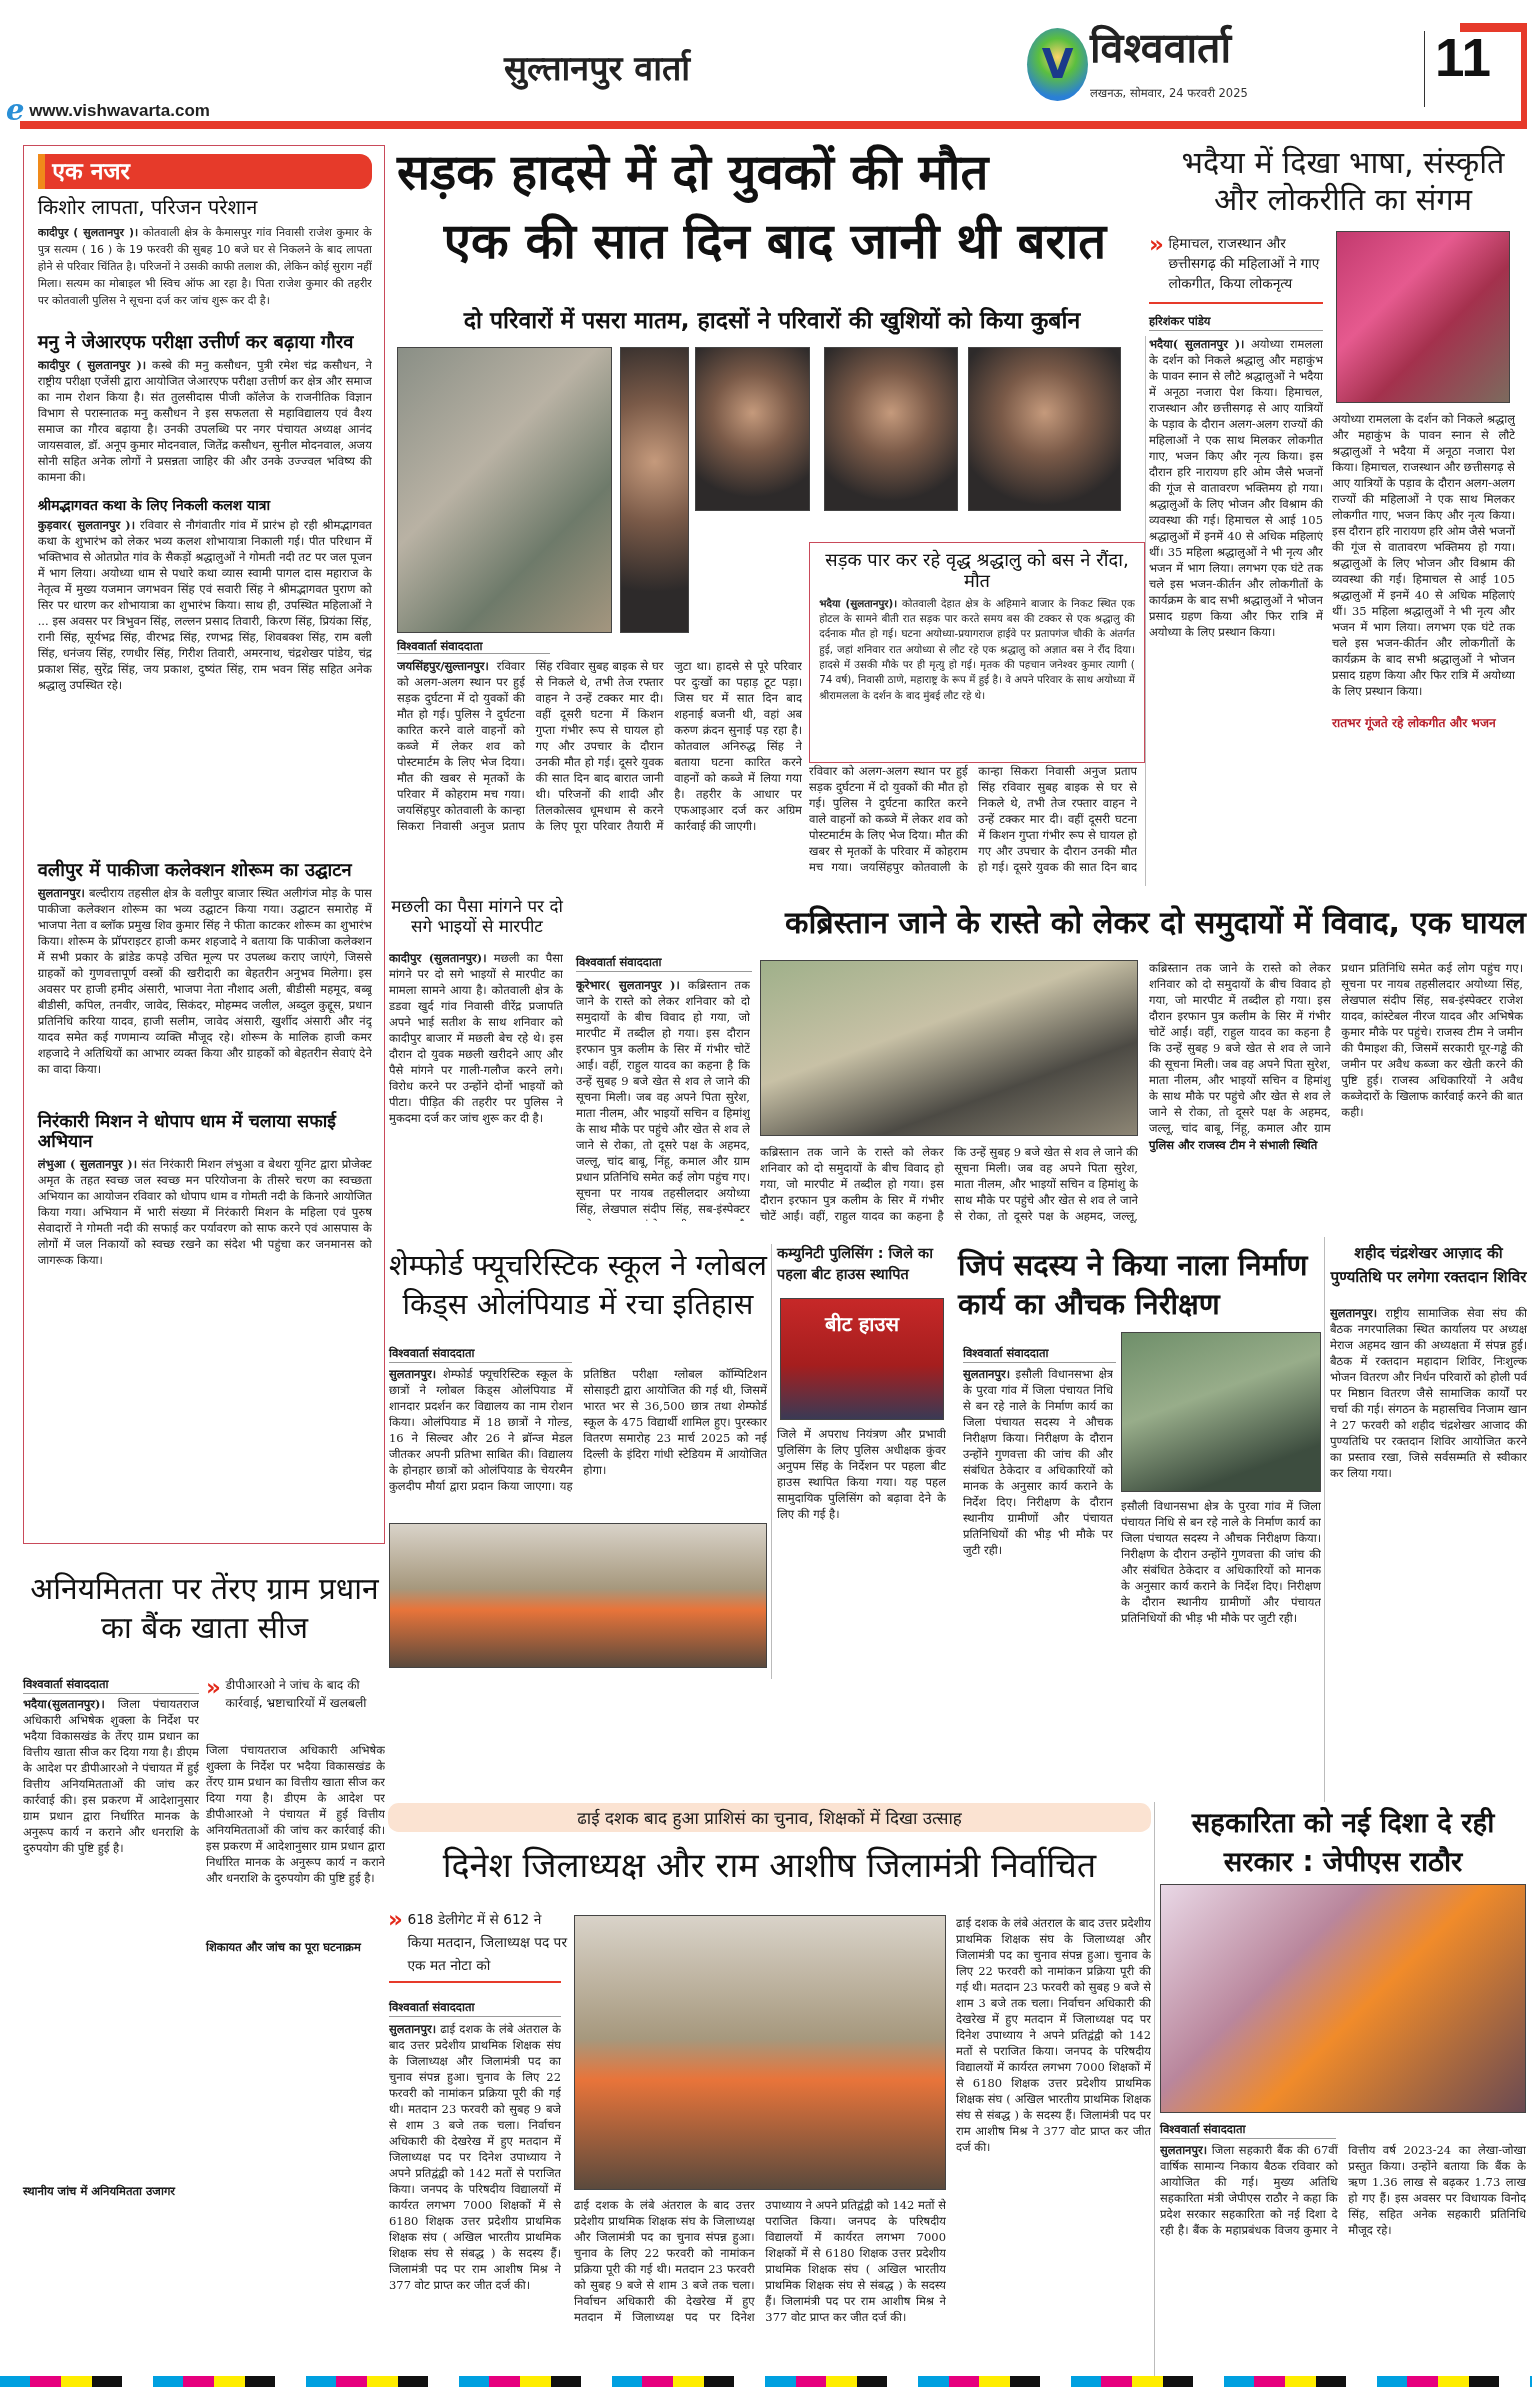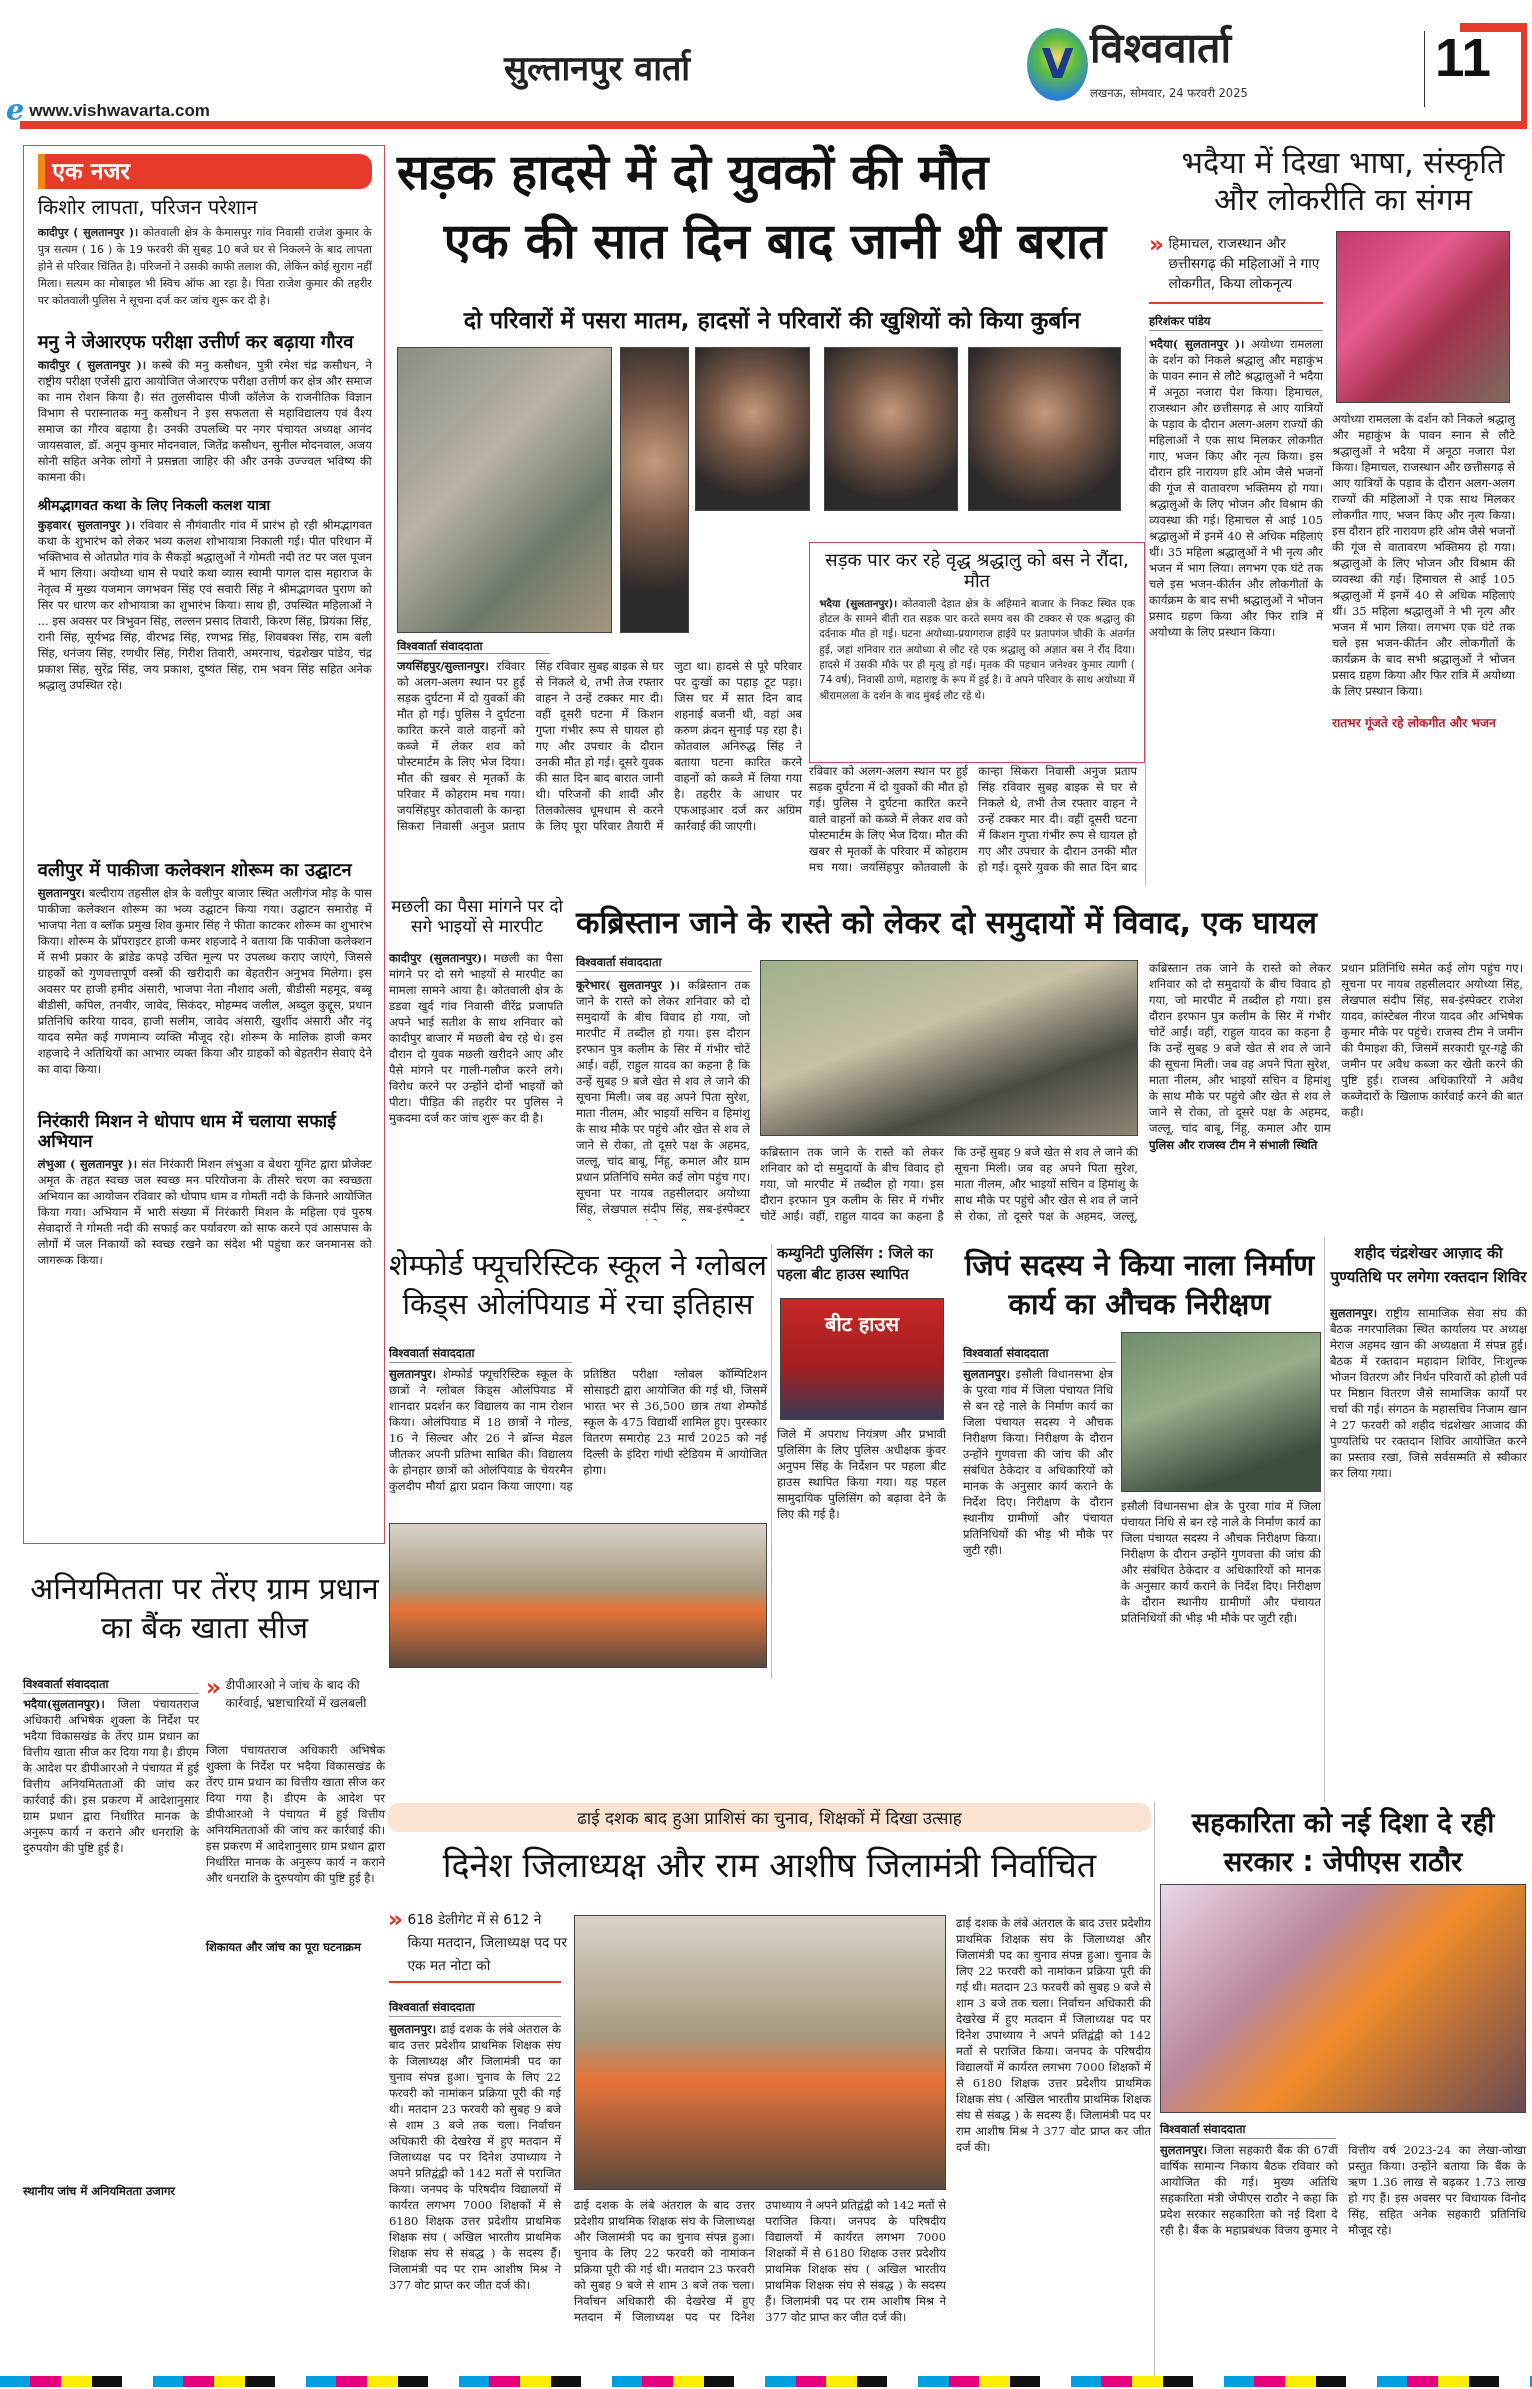--- a/index.html
+++ b/index.html
@@ -106,21 +106,21 @@
   <div class="abs txt" style="left:1332px;top:411px;width:183px;height:427px;"><span>अयोध्या रामलला के दर्शन को निकले श्रद्धालु और महाकुंभ के पावन स्नान से लौटे श्रद्धालुओं ने भदैया में अनूठा नजारा पेश किया। हिमाचल, राजस्थान और छत्तीसगढ़ से आए यात्रियों के पड़ाव के दौरान अलग-अलग राज्यों की महिलाओं ने एक साथ मिलकर लोकगीत गाए, भजन किए और नृत्य किया। इस दौरान हरि नारायण हरि ओम जैसे भजनों की गूंज से वातावरण भक्तिमय हो गया। श्रद्धालुओं के लिए भोजन और विश्राम की व्यवस्था की गई। हिमाचल से आई 105 श्रद्धालुओं में इनमें 40 से अधिक महिलाएं थीं। 35 महिला श्रद्धालुओं ने भी नृत्य और भजन में भाग लिया। लगभग एक घंटे तक चले इस भजन-कीर्तन और लोकगीतों के कार्यक्रम के बाद सभी श्रद्धालुओं ने भोजन प्रसाद ग्रहण किया और फिर रात्रि में अयोध्या के लिए प्रस्थान किया।</span></div>
   <div class="abs" style="left:1332px;top:714px;width:183px;font-weight:bold;font-size:12.2px;color:#b81e2a;">रातभर गूंजते रहे लोकगीत और भजन</div>
 </section>
 
 <section>
   <h3 class="abs hl" style="left:389px;top:897px;width:176px;font-size:17px;font-weight:normal;text-align:center;">मछली का पैसा मांगने पर दो सगे भाइयों से मारपीट</h3>
   <div class="abs txt" style="left:389px;top:950px;width:174px;height:275px;"><span class="dateline">कादीपुर (सुलतानपुर)।</span> <span>मछली का पैसा मांगने पर दो सगे भाइयों से मारपीट का मामला सामने आया है। कोतवाली क्षेत्र के डडवा खुर्द गांव निवासी वीरेंद्र प्रजापति अपने भाई सतीश के साथ शनिवार को कादीपुर बाजार में मछली बेच रहे थे। इस दौरान दो युवक मछली खरीदने आए और पैसे मांगने पर गाली-गलौज करने लगे। विरोध करने पर उन्होंने दोनों भाइयों को पीटा। पीड़ित की तहरीर पर पुलिस ने मुकदमा दर्ज कर जांच शुरू कर दी है।</span></div>
 </section>
 
 <section>
-  <h2 class="abs hl" style="left:576px;top:905px;width:950px;font-size:30.5px;text-align:left;">कब्रिस्तान जाने के रास्ते को लेकर दो समुदायों में विवाद, एक घायल</h2>
+  <h2 class="abs hl" style="left:576px;top:905px;width:950px;font-size:30.5px;text-align:right;">कब्रिस्तान जाने के रास्ते को लेकर दो समुदायों में विवाद, एक घायल</h2>
   <div class="abs byline" style="left:576px;top:954px;width:176px;">विश्ववार्ता संवाददाता</div>
   <div class="abs txt" style="left:576px;top:977px;width:174px;height:244px;"><span class="dateline">कूरेभार( सुलतानपुर )।</span> <span>कब्रिस्तान तक जाने के रास्ते को लेकर शनिवार को दो समुदायों के बीच विवाद हो गया, जो मारपीट में तब्दील हो गया। इस दौरान इरफान पुत्र कलीम के सिर में गंभीर चोटें आईं। वहीं, राहुल यादव का कहना है कि उन्हें सुबह 9 बजे खेत से शव ले जाने की सूचना मिली। जब वह अपने पिता सुरेश, माता नीलम, और भाइयों सचिन व हिमांशु के साथ मौके पर पहुंचे और खेत से शव ले जाने से रोका, तो दूसरे पक्ष के अहमद, जल्लू, चांद बाबू, निंहू, कमाल और ग्राम प्रधान प्रतिनिधि समेत कई लोग पहुंच गए। सूचना पर नायब तहसीलदार अयोध्या सिंह, लेखपाल संदीप सिंह, सब-इंस्पेक्टर राजेश यादव, कांस्टेबल नीरज यादव और अभिषेक कुमार मौके पर पहुंचे। राजस्व टीम ने जमीन की पैमाइश की, जिसमें सरकारी घूर-गड्ढे की जमीन पर अवैध कब्जा कर खेती करने की पुष्टि हुई। राजस्व अधिकारियों ने अवैध कब्जेदारों के खिलाफ कार्रवाई करने की बात कही।</span></div>
   <div class="abs photo field" style="left:760px;top:960px;width:378px;height:176px;"></div>
   <div class="abs txt" style="left:760px;top:1144px;width:378px;height:80px;column-count:2;column-gap:10.7px;"><span>कब्रिस्तान तक जाने के रास्ते को लेकर शनिवार को दो समुदायों के बीच विवाद हो गया, जो मारपीट में तब्दील हो गया। इस दौरान इरफान पुत्र कलीम के सिर में गंभीर चोटें आईं। वहीं, राहुल यादव का कहना है कि उन्हें सुबह 9 बजे खेत से शव ले जाने की सूचना मिली। जब वह अपने पिता सुरेश, माता नीलम, और भाइयों सचिन व हिमांशु के साथ मौके पर पहुंचे और खेत से शव ले जाने से रोका, तो दूसरे पक्ष के अहमद, जल्लू, चांद बाबू, निंहू, कमाल और ग्राम प्रधान प्रतिनिधि समेत कई लोग पहुंच गए। सूचना पर नायब तहसीलदार अयोध्या सिंह, लेखपाल संदीप सिंह, सब-इंस्पेक्टर राजेश यादव, कांस्टेबल नीरज यादव और अभिषेक कुमार मौके पर पहुंचे। राजस्व टीम ने जमीन की पैमाइश की, जिसमें सरकारी घूर-गड्ढे की जमीन पर अवैध कब्जा कर खेती करने की पुष्टि हुई। राजस्व अधिकारियों ने अवैध कब्जेदारों के खिलाफ कार्रवाई करने की बात कही।</span></div>
   <div class="abs txt" style="left:1149px;top:960px;width:374px;height:260px;column-count:2;column-gap:10.7px;"><span>कब्रिस्तान तक जाने के रास्ते को लेकर शनिवार को दो समुदायों के बीच विवाद हो गया, जो मारपीट में तब्दील हो गया। इस दौरान इरफान पुत्र कलीम के सिर में गंभीर चोटें आईं। वहीं, राहुल यादव का कहना है कि उन्हें सुबह 9 बजे खेत से शव ले जाने की सूचना मिली। जब वह अपने पिता सुरेश, माता नीलम, और भाइयों सचिन व हिमांशु के साथ मौके पर पहुंचे और खेत से शव ले जाने से रोका, तो दूसरे पक्ष के अहमद, जल्लू, चांद बाबू, निंहू, कमाल और ग्राम प्रधान प्रतिनिधि समेत कई लोग पहुंच गए। सूचना पर नायब तहसीलदार अयोध्या सिंह, लेखपाल संदीप सिंह, सब-इंस्पेक्टर राजेश यादव, कांस्टेबल नीरज यादव और अभिषेक कुमार मौके पर पहुंचे। राजस्व टीम ने जमीन की पैमाइश की, जिसमें सरकारी घूर-गड्ढे की जमीन पर अवैध कब्जा कर खेती करने की पुष्टि हुई। राजस्व अधिकारियों ने अवैध कब्जेदारों के खिलाफ कार्रवाई करने की बात कही।</span></div>
   <div class="abs" style="left:1149px;top:1137px;width:176px;font-weight:bold;font-size:11.5px;">पुलिस और राजस्व टीम ने संभाली स्थिति</div>
 </section>
 
 <section>
   <h2 class="abs hl" style="left:389px;top:1246px;width:378px;font-size:29px;font-weight:normal;text-align:center;line-height:1.35;">शेम्फोर्ड फ्यूचरिस्टिक स्कूल ने ग्लोबल किड्स ओलंपियाड में रचा इतिहास</h2>
@@ -131,21 +131,21 @@
 
 <section>
   <h3 class="abs" style="left:777px;top:1243px;width:169px;font-size:14.5px;text-align:left;line-height:1.45;">कम्युनिटी पुलिसिंग : जिले का पहला बीट हाउस स्थापित</h3>
   <div class="abs photo red" style="left:780px;top:1298px;width:164px;height:122px;display:flex;justify-content:center;padding-top:10.7px;">
     <span style="color:#fff;font-weight:bold;font-size:20px;">बीट हाउस</span>
   </div>
   <div class="abs txt" style="left:777px;top:1426px;width:169px;height:244px;"><span>जिले में अपराध नियंत्रण और प्रभावी पुलिसिंग के लिए पुलिस अधीक्षक कुंवर अनुपम सिंह के निर्देशन पर पहला बीट हाउस स्थापित किया गया। यह पहल सामुदायिक पुलिसिंग को बढ़ावा देने के लिए की गई है।</span></div>
 </section>
 
 <section>
-  <h2 class="abs hl" style="left:958px;top:1246px;width:363px;font-size:29px;text-align:center;line-height:1.35;">जिपं सदस्य ने किया नाला निर्माण कार्य का औचक निरीक्षण</h2>
+  <h2 class="abs hl" style="left:958px;top:1246px;width:363px;font-size:29px;text-align:left;line-height:1.35;">जिपं सदस्य ने किया नाला निर्माण कार्य का औचक निरीक्षण</h2>
   <div class="abs byline" style="left:963px;top:1345px;width:153px;">विश्ववार्ता संवाददाता</div>
   <div class="abs photo green" style="left:1121px;top:1332px;width:200px;height:160px;"></div>
   <div class="abs txt" style="left:963px;top:1366px;width:150px;height:305px;"><span class="dateline">सुलतानपुर।</span> <span>इसौली विधानसभा क्षेत्र के पुरवा गांव में जिला पंचायत निधि से बन रहे नाले के निर्माण कार्य का जिला पंचायत सदस्य ने औचक निरीक्षण किया। निरीक्षण के दौरान उन्होंने गुणवत्ता की जांच की और संबंधित ठेकेदार व अधिकारियों को मानक के अनुसार कार्य कराने के निर्देश दिए। निरीक्षण के दौरान स्थानीय ग्रामीणों और पंचायत प्रतिनिधियों की भीड़ भी मौके पर जुटी रही।</span></div>
   <div class="abs txt" style="left:1121px;top:1498px;width:200px;height:176px;"><span>इसौली विधानसभा क्षेत्र के पुरवा गांव में जिला पंचायत निधि से बन रहे नाले के निर्माण कार्य का जिला पंचायत सदस्य ने औचक निरीक्षण किया। निरीक्षण के दौरान उन्होंने गुणवत्ता की जांच की और संबंधित ठेकेदार व अधिकारियों को मानक के अनुसार कार्य कराने के निर्देश दिए। निरीक्षण के दौरान स्थानीय ग्रामीणों और पंचायत प्रतिनिधियों की भीड़ भी मौके पर जुटी रही।</span></div>
 </section>
 
 <section>
   <h3 class="abs" style="left:1330px;top:1241px;width:197px;font-size:15.3px;text-align:center;line-height:1.6;">शहीद चंद्रशेखर आज़ाद की पुण्यतिथि पर लगेगा रक्तदान शिविर</h3>
   <div class="abs txt" style="left:1330px;top:1305px;width:197px;height:489px;"><span class="dateline">सुलतानपुर।</span> <span>राष्ट्रीय सामाजिक सेवा संघ की बैठक नगरपालिका स्थित कार्यालय पर अध्यक्ष मेराज अहमद खान की अध्यक्षता में संपन्न हुई। बैठक में रक्तदान महादान शिविर, निःशुल्क भोजन वितरण और निर्धन परिवारों को होली पर्व पर मिष्ठान वितरण जैसे सामाजिक कार्यों पर चर्चा की गई। संगठन के महासचिव निजाम खान ने 27 फरवरी को शहीद चंद्रशेखर आजाद की पुण्यतिथि पर रक्तदान शिविर आयोजित करने का प्रस्ताव रखा, जिसे सर्वसम्मति से स्वीकार कर लिया गया।</span></div>
 </section>

